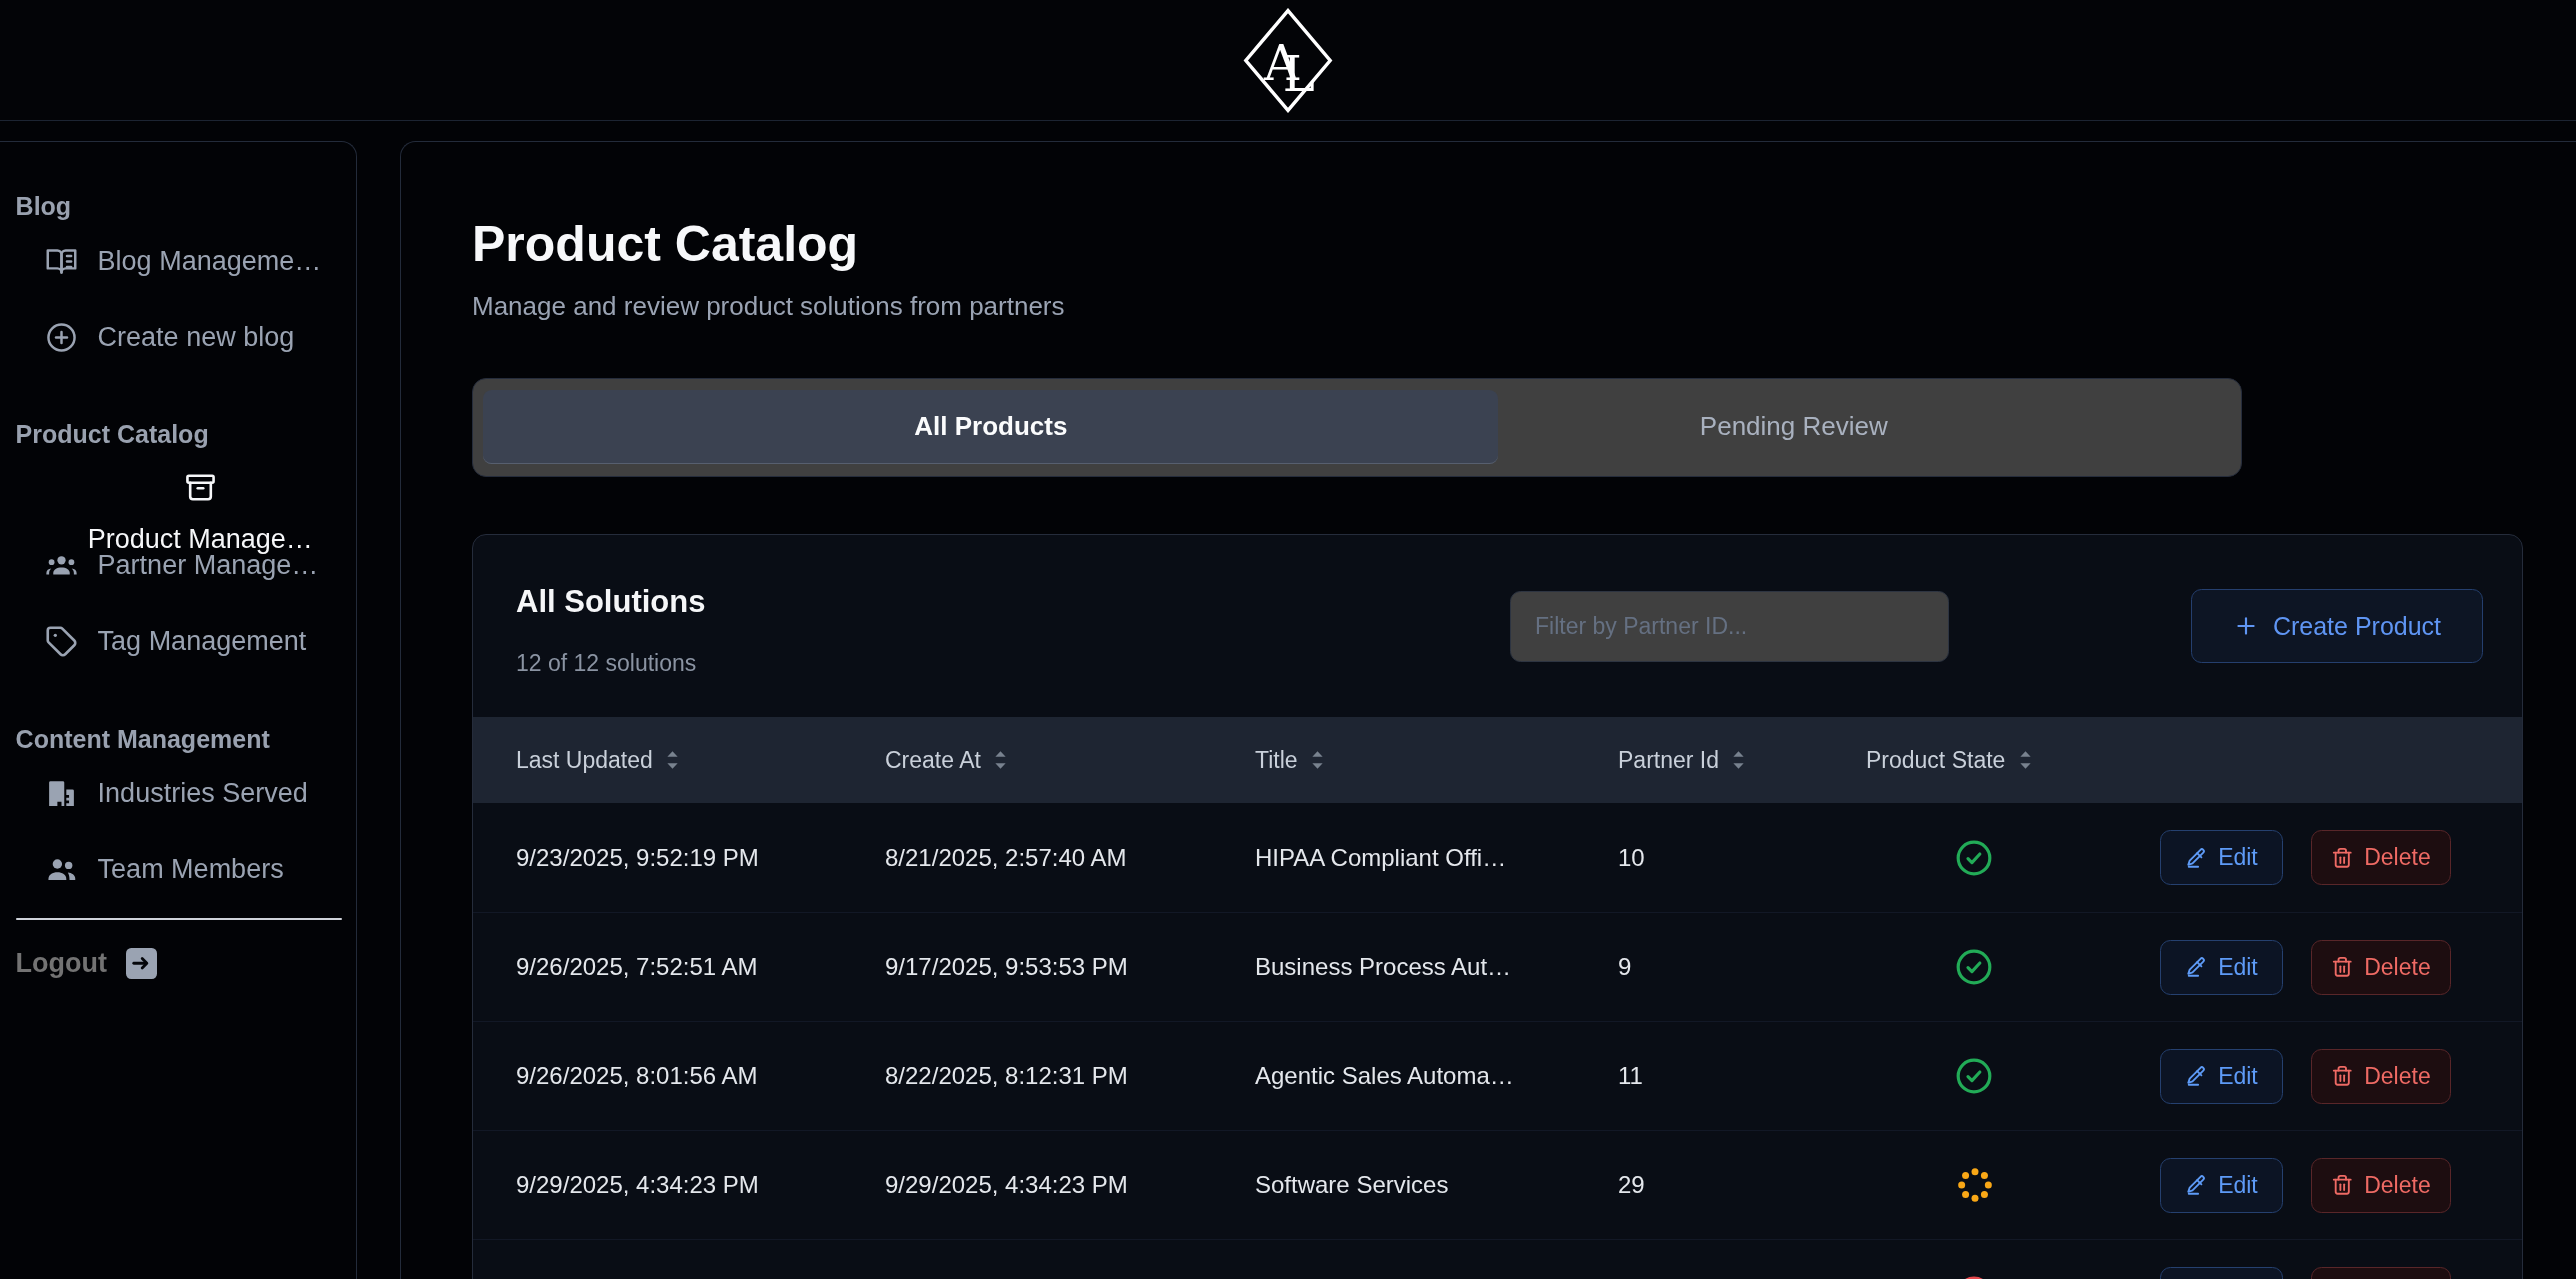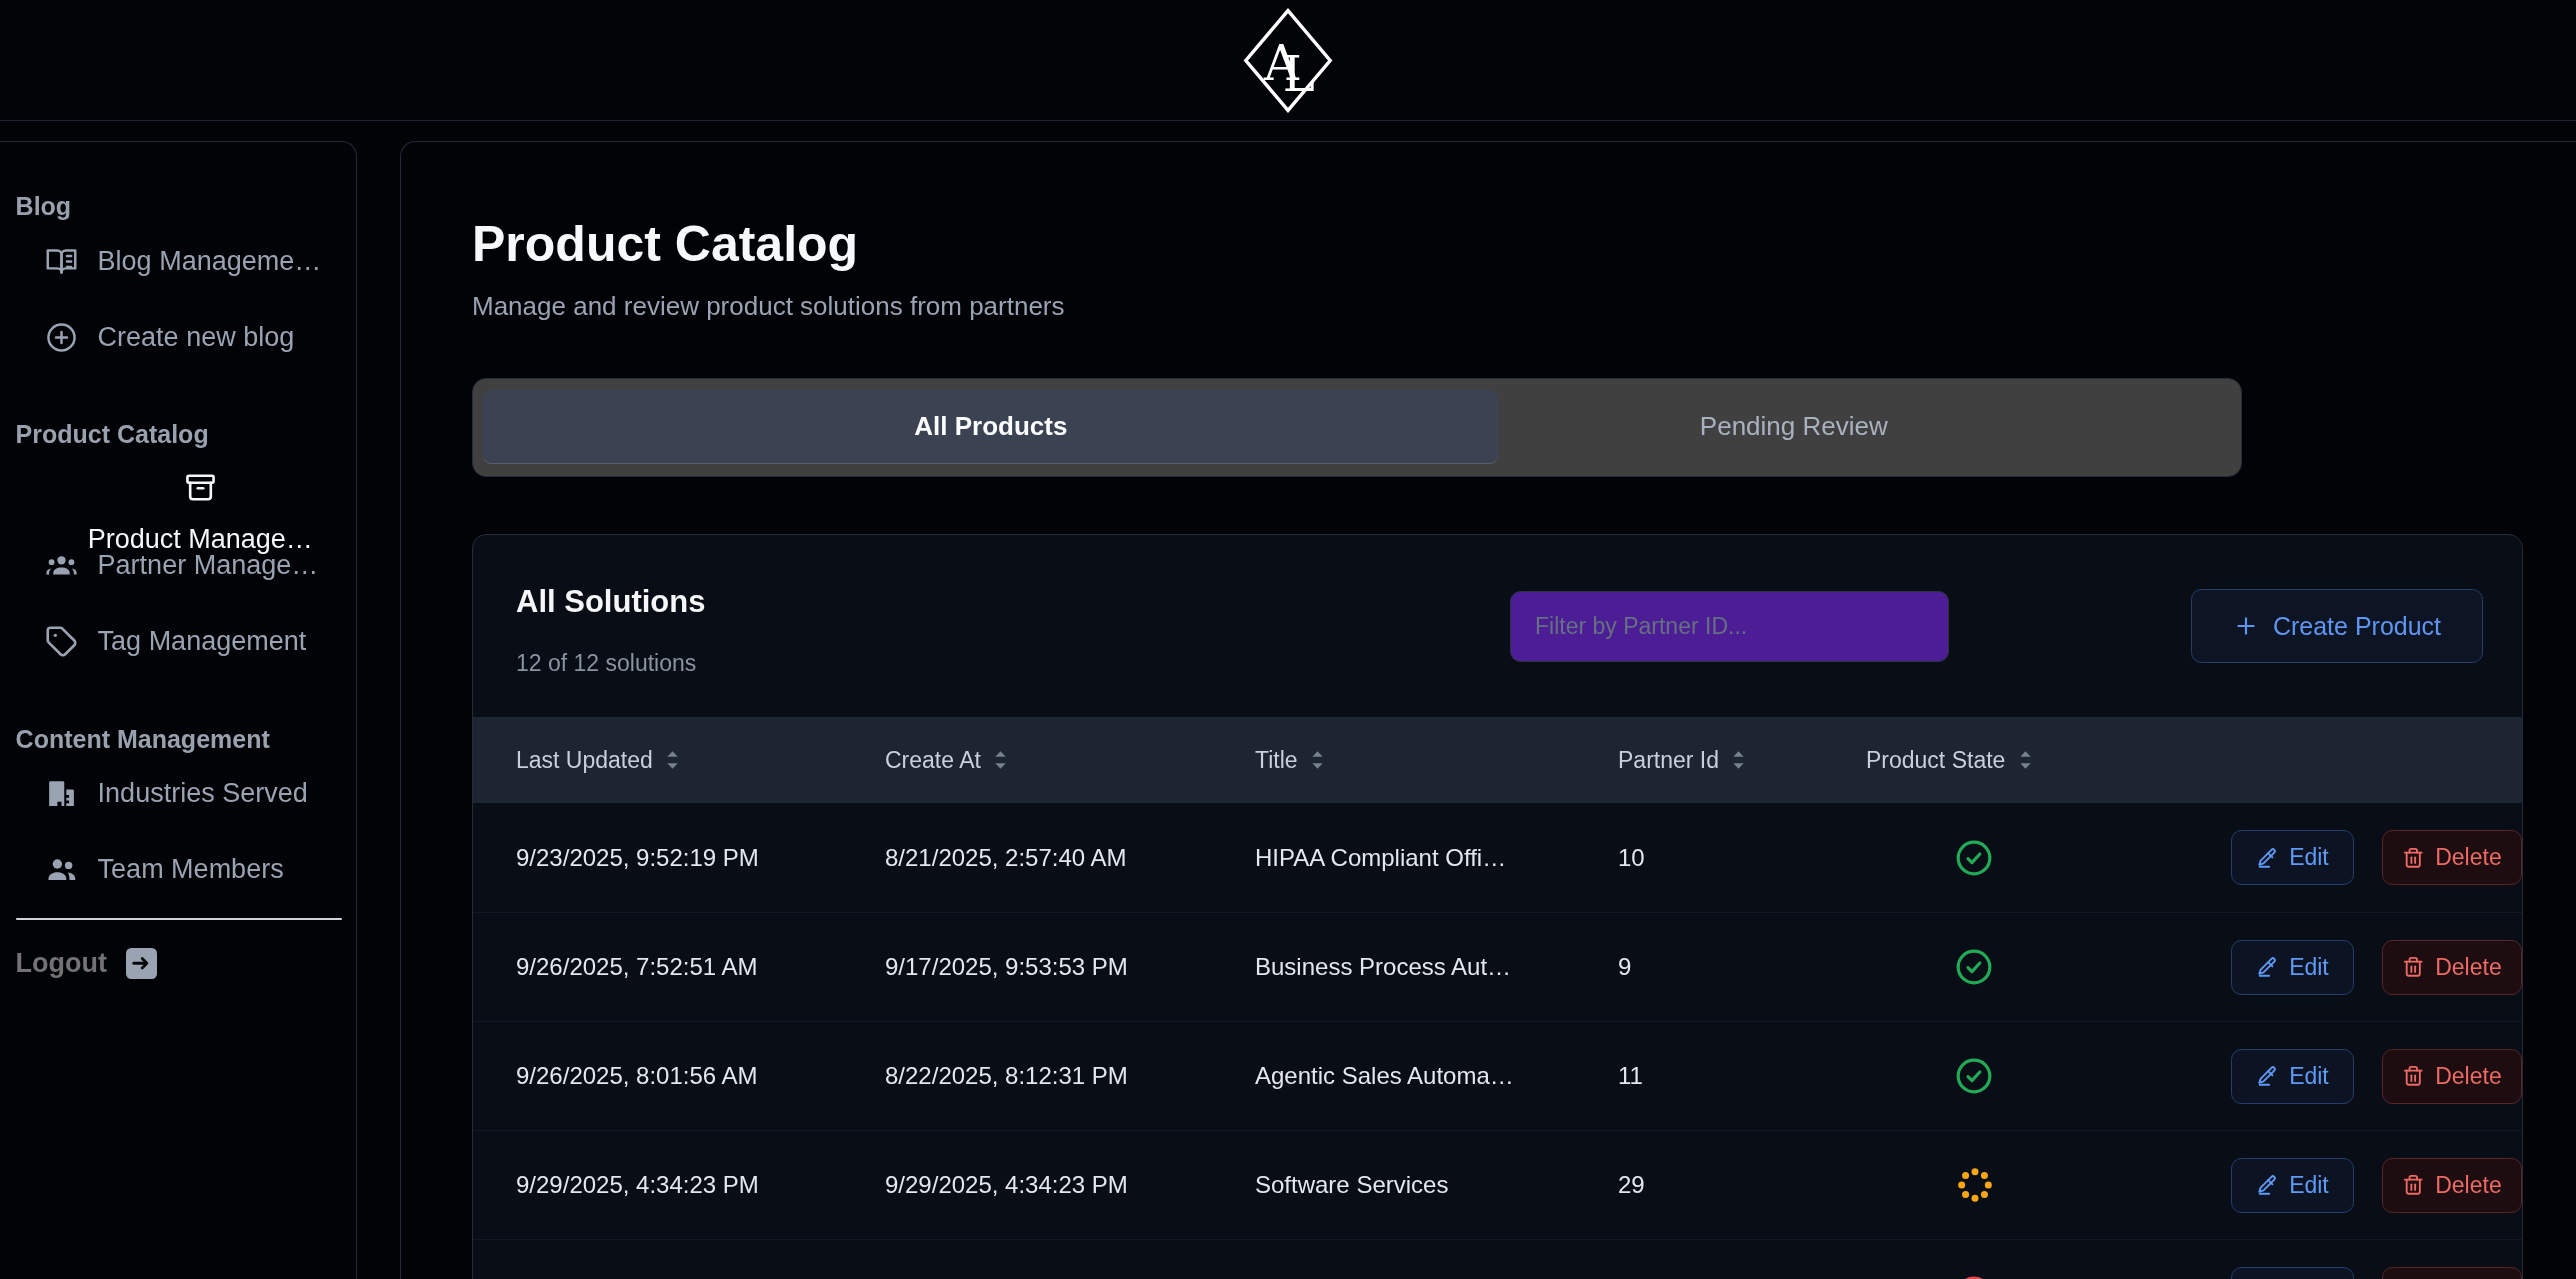--- a/index.html
+++ b/index.html
@@ -84,21 +84,21 @@
   .panel {
     margin-top:57px; width:2051px; height:1037px;
     background:#090d15; border:1.7px solid #252c3b; border-radius:14px;
     overflow:hidden;
   }
   .panel-head { position:relative; height:182px; }
   .panel-title { position:absolute; left:43px; top:48px; font-size:31px; line-height:38px; font-weight:700; color:#f5f6f8; }
   .panel-count { position:absolute; left:43px; top:115px; font-size:23px; color:#8a93a2; }
   .filter-input {
     position:absolute; left:1037px; top:56px; width:439px; height:71px;
-    background:#4c1d95; border:1.7px solid #2d3441; border-radius:10.4px;
+    background:#404040; border:1.7px solid #2d3441; border-radius:10.4px;
     color:#cfd5de; font-size:23px; padding:0 24px; outline:none;
     font-family:"Liberation Sans", sans-serif;
   }
   .filter-input::placeholder { color:#657082; }
   .btn { display:flex; align-items:center; justify-content:center; gap:14px;
          border-radius:10.4px; cursor:pointer; font-family:"Liberation Sans", sans-serif; }
   .btn-refresh {
     position:absolute; left:1499px; top:54px; width:194px; height:74px;
     background:#272d37; border:1.7px solid #3f4652; color:#eceef1; font-size:25px;
   }
@@ -111,21 +111,21 @@
   .thead, .t-row {
     display:grid; grid-template-columns:369px 370px 363px 248px 210px 1fr;
     padding-left:43px; align-items:center;
   }
   .thead { height:86px; background:#1e2532; }
   .th { display:flex; align-items:center; gap:10.4px; font-size:23px; font-weight:500; color:#c9d0da; cursor:pointer; }
   .t-row { height:109px; background:transparent; }
   .t-row + .t-row { border-top:1.7px solid #121826; }
   .td { font-size:24px; color:#e4e7ec; white-space:nowrap; }
   .td-state { padding-left:89px; display:flex; align-items:center; }
-  .td-actions { display:flex; align-items:center; justify-content:flex-end; gap:28px; }
+  .td-actions { display:flex; align-items:center; justify-content:flex-end; gap:28px; padding-right:71px; }
   .btn-edit {
     width:123px; height:55px; font-size:23px; gap:10.4px;
     background:#0c1424; border:1.7px solid #25406f; color:#5e9bf7;
   }
   .btn-delete {
     width:140px; height:55px; font-size:23px; gap:10.4px;
     background:#1d0d10; border:1.7px solid #592629; color:#ee6a64;
   }
   .spin { animation:rot 1.2s linear infinite; transform-origin:50% 50%; }
   @keyframes rot { to { transform:rotate(360deg); } }

